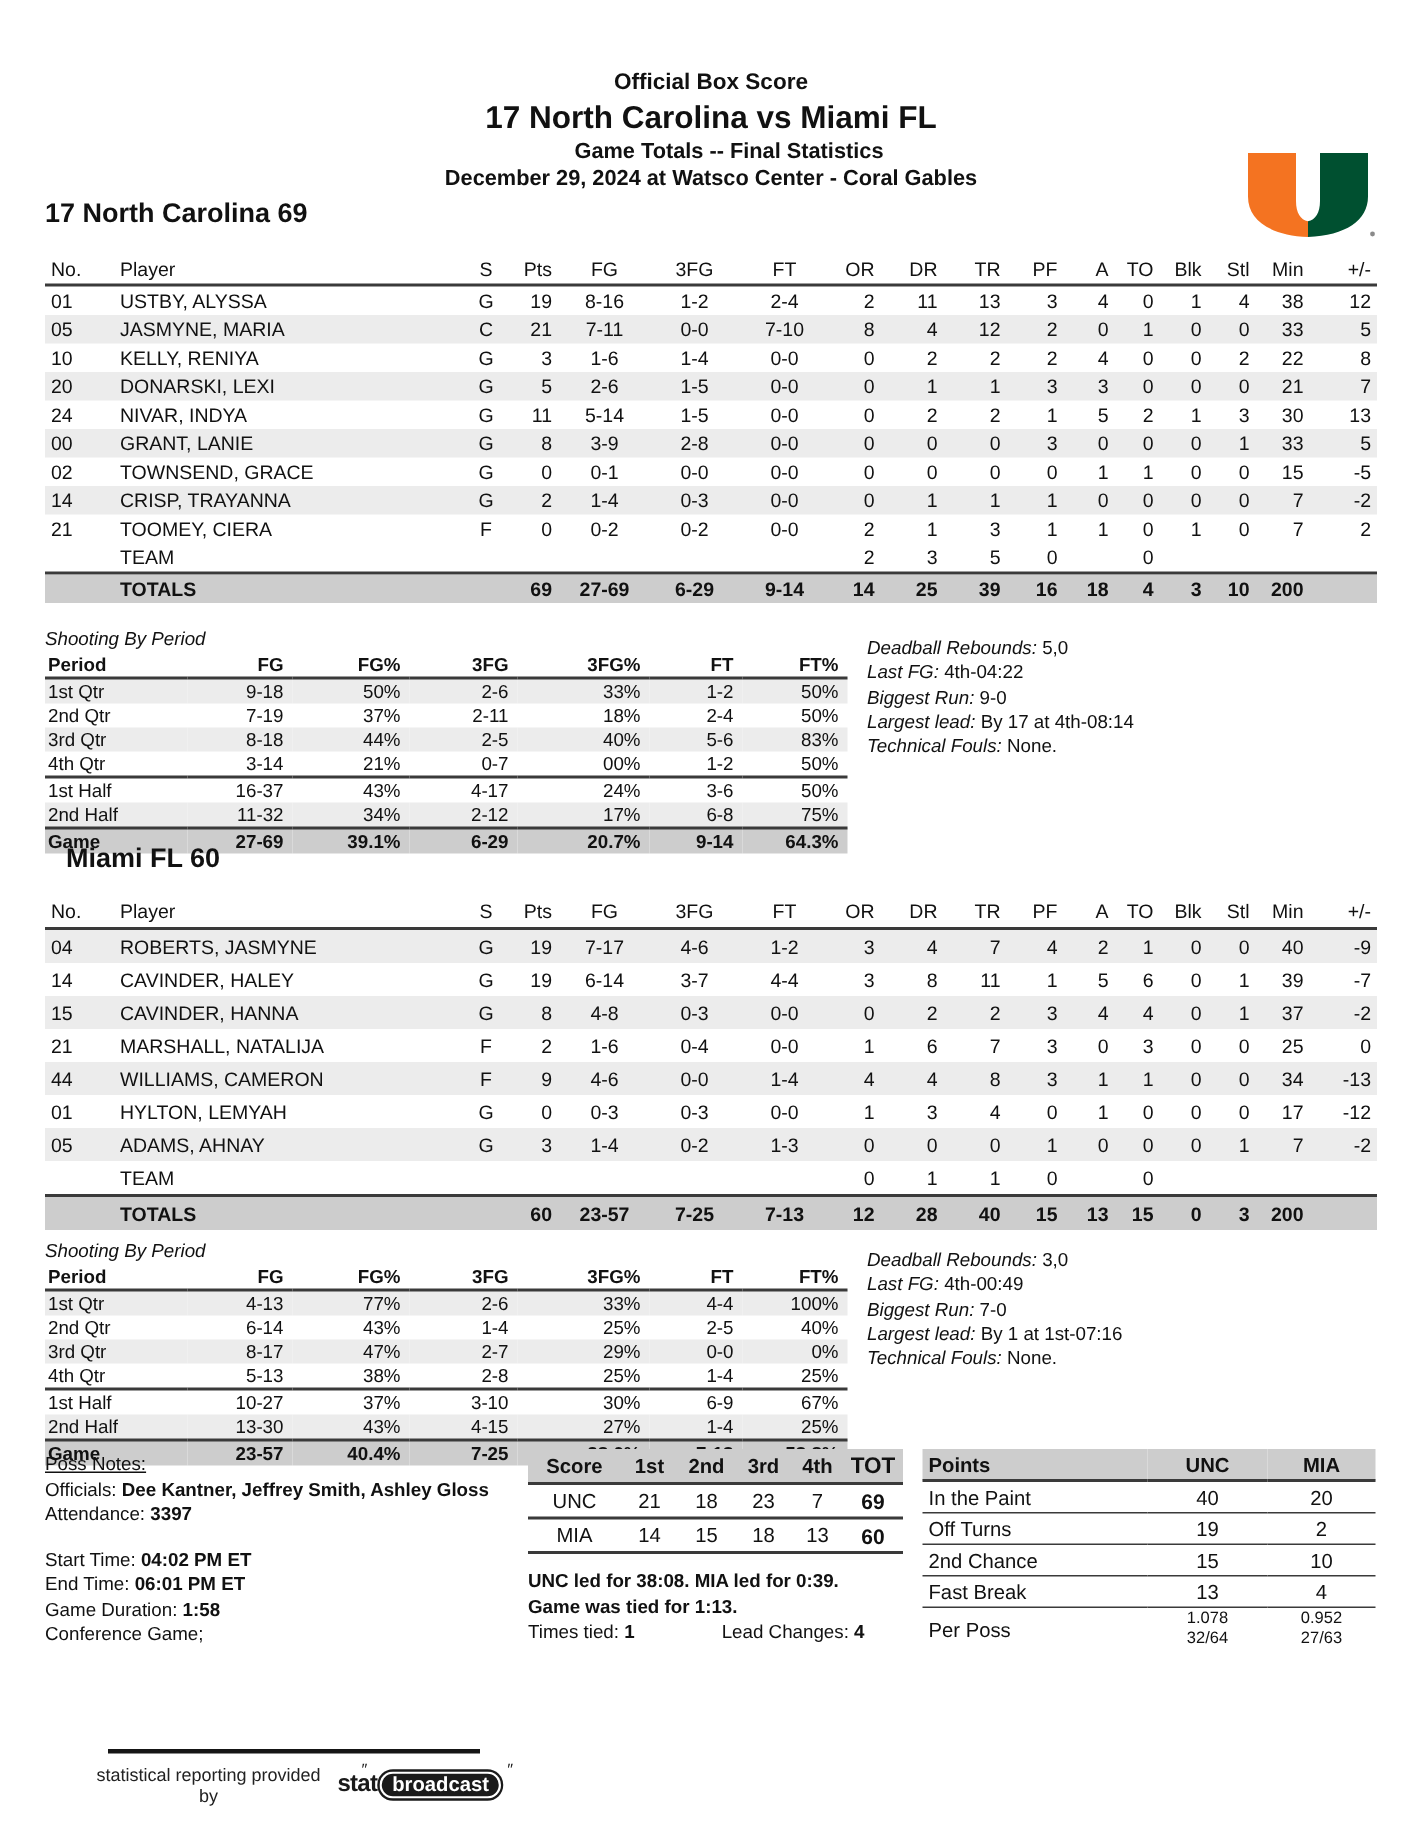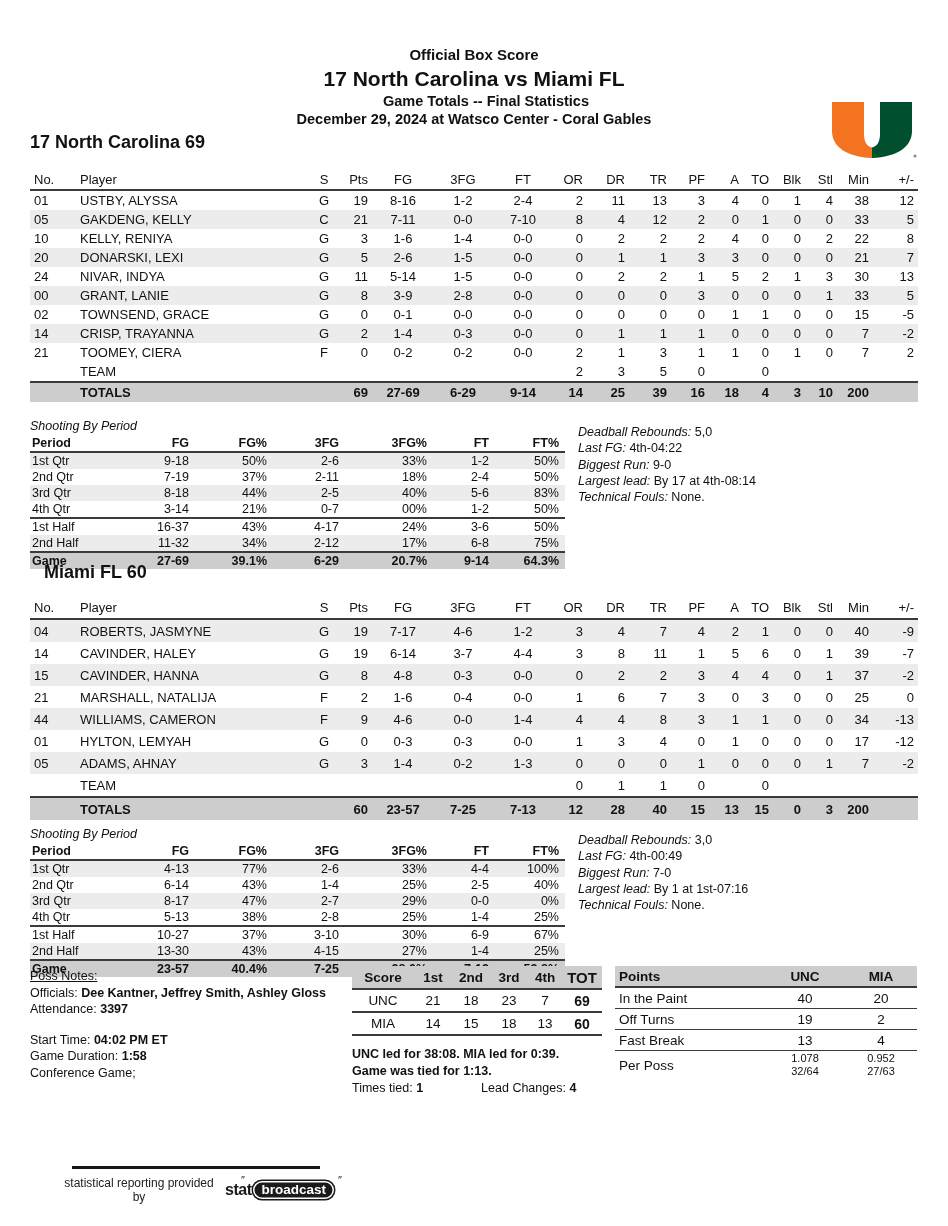--- a/index.html
+++ b/index.html
@@ -164,21 +164,21 @@
         <td>3</td>
         <td>4</td>
         <td>0</td>
         <td>1</td>
         <td>4</td>
         <td>38</td>
         <td>12</td>
       </tr>
       <tr>
         <td>05</td>
-        <td>GAKDENG, KELLY</td>
+        <td>JASMYNE, MARIA</td>
         <td>C</td>
         <td>21</td>
         <td>7-11</td>
         <td>0-0</td>
         <td>7-10</td>
         <td>8</td>
         <td>4</td>
         <td>12</td>
         <td>2</td>
         <td>0</td>
@@ -789,20 +789,21 @@
   <div class="note-line"><span class="note-label">Largest lead:</span> <span>By 1 at 1st-07:16</span></div>
   <div class="note-line"><span class="note-label">Technical Fouls:</span> <span>None.</span></div>
 </div>
 
 <div class="abs game-notes" style="left:30px;top:968px;width:315px;">
   <div class="gn-title">Poss Notes:</div>
   <div><span>Officials:</span> <span class="b">Dee Kantner, Jeffrey Smith, Ashley Gloss</span></div>
   <div><span>Attendance:</span> <span class="b">3397</span></div>
   <div class="gn-gap"></div>
   <div><span>Start Time:</span> <span class="b">04:02 PM ET</span></div>
+  <div><span>End Time:</span> <span class="b">06:01 PM ET</span></div>
   <div><span>Game Duration:</span> <span class="b">1:58</span></div>
   <div>Conference Game;</div>
 </div>
 
 <div class="abs" style="left:352px;top:966px;width:250px;">
   <table class="score">
     <colgroup>
       <col style="width:62px">
         <col style="width:38px">
         <col style="width:38px">
@@ -867,20 +868,25 @@
         <td>In the Paint</td>
         <td>40</td>
         <td>20</td>
       </tr>
       <tr>
         <td>Off Turns</td>
         <td>19</td>
         <td>2</td>
       </tr>
       <tr>
+        <td>2nd Chance</td>
+        <td>15</td>
+        <td>10</td>
+      </tr>
+      <tr>
         <td>Fast Break</td>
         <td>13</td>
         <td>4</td>
       </tr>
       <tr>
         <td>Per Poss</td>
         <td>1.078
 32/64</td>
         <td>0.952
 27/63</td>

